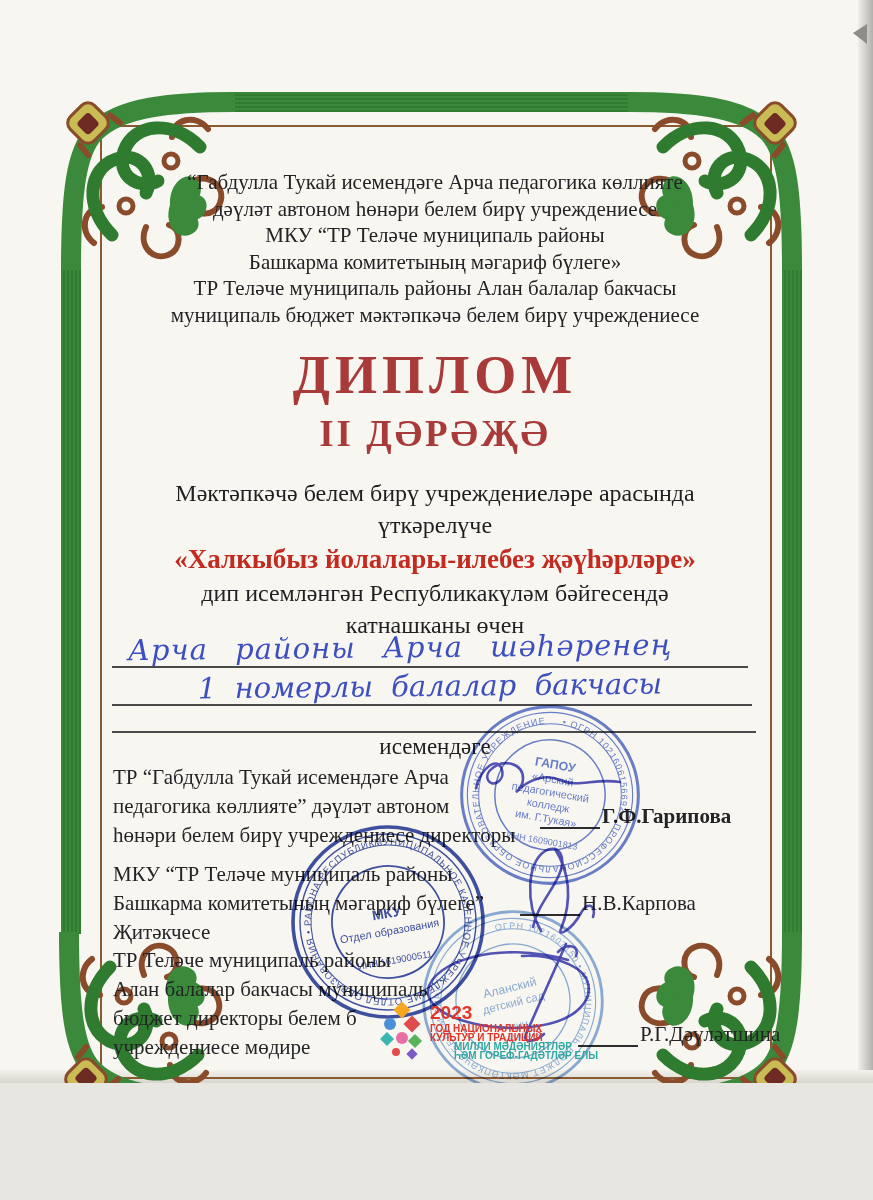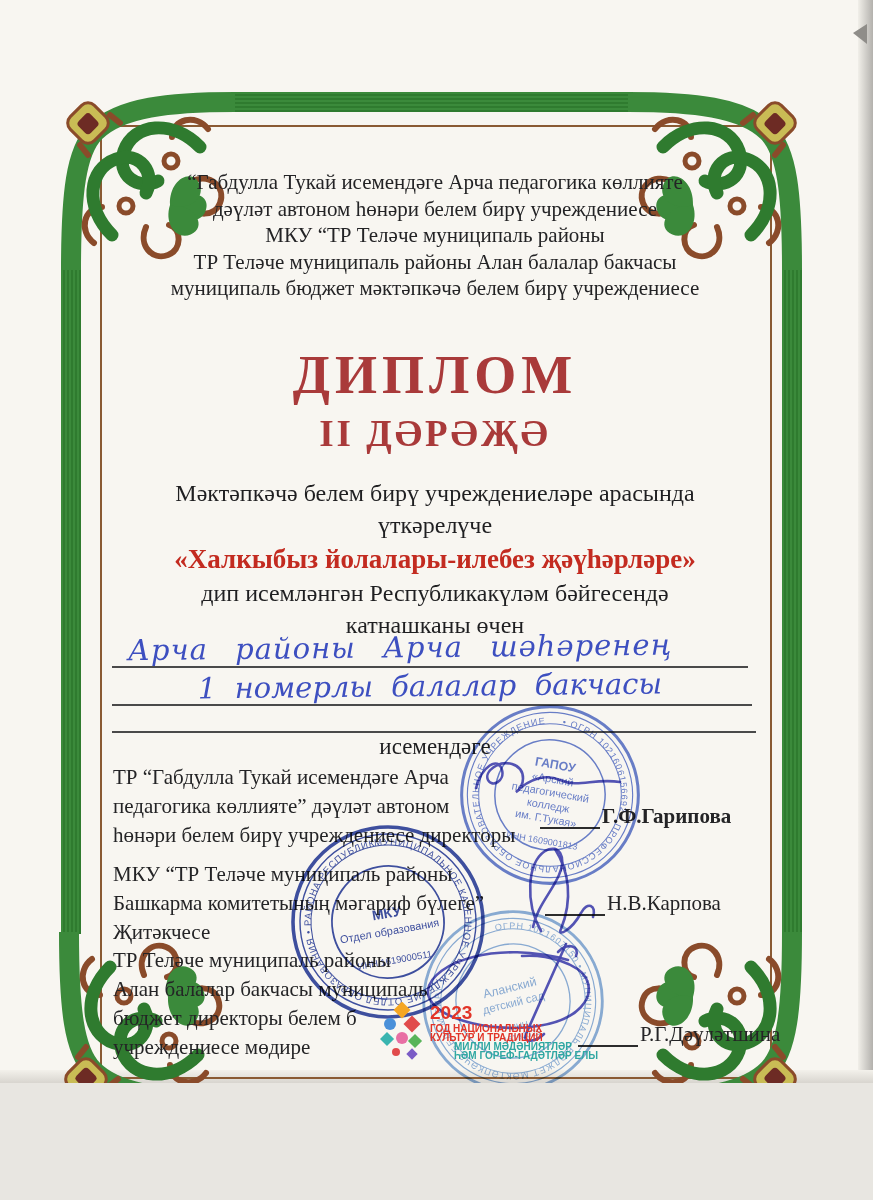--- a/index.html
+++ b/index.html
@@ -41,21 +41,21 @@
   .hw2{left:118px;top:669px;width:624px;font-size:29px;text-align:center;word-spacing:9px;}
   .uline{height:0;border-bottom:2px solid #4a4a4a;}
   .ul1{left:112px;top:666px;width:636px;}
   .ul2{left:112px;top:704px;width:640px;}
   .ul3{left:112px;top:731px;width:644px;}
   .award{top:734px;font-size:23px;}
   .sig{left:113px;font-size:21px;line-height:29px;color:#242426;}
   .sig1{top:763px;} .sig2{top:860px;} .sig3{top:946px;}
   .name-row{display:flex;align-items:flex-end;font-size:21px;color:#242426;}
   .name-row .dash{width:60px;border-bottom:2px solid #2c2c2c;height:22px;margin-right:2px;}
-  .nr1{left:540px;top:804px;font-weight:bold;} .nr2{left:545px;top:891px;justify-content:space-between;} .nr3{left:538px;top:1022px;padding-left:40px;}
+  .nr1{left:540px;top:804px;font-weight:bold;} .nr2{left:520px;top:891px;justify-content:space-between;} .nr3{left:538px;top:1022px;padding-left:40px;}
   
   .stamp{mix-blend-mode:multiply;}
   .st1{left:455px;top:700px;transform:rotate(10deg);color:var(--stamp-blue-1,#4a66c8);opacity:.82;}
   .st2{left:288px;top:822px;transform:rotate(-10deg);color:var(--stamp-blue-2,#2b3f9e);opacity:.9;}
   .st3{left:418px;top:906px;transform:rotate(-14deg);color:var(--stamp-blue-3,#5b8ed0);opacity:.7;}
   .stamp text{fill:currentColor;font-family:"Liberation Sans",sans-serif;}
   .stamp circle,.stamp path{stroke:currentColor;}
   .scrib{mix-blend-mode:multiply;}
   .scr1{left:468px;top:748px;} .scr2{left:497px;top:843px;} .scr3{left:418px;top:938px;}
   .scrib path{stroke:#4648b8;stroke-width:2.6;fill:none;opacity:.92;stroke-linecap:round;}
@@ -173,20 +173,21 @@
         <rect x="-8" y="-8" width="17" height="17" rx="4" fill="#6d2b24" stroke="none"></rect>
       </g>
       <path d="M60,30 l10,8 M30,60 l8,10" stroke="#8a4b2a" stroke-width="6"></path>
     </g>
   </svg>
 
   <div class="abs center-block hdr">
     <div>“Габдулла Тукай исемендәге Арча педагогика көллияте</div>
     <div>дәүләт автоном һөнәри белем бирү учреждениесе</div>
     <div>МКУ “ТР Теләче муниципаль районы</div>
+    <div>Башкарма комитетының  мәгариф бүлеге»</div>
     <div>ТР Теләче муниципаль районы Алан балалар бакчасы</div>
     <div>муниципаль бюджет мәктәпкәчә белем бирү учреждениесе</div>
   </div>
 
   <div class="abs center-block title-main">ДИПЛОМ</div>
   <div class="abs center-block body-blk">
     <div>Мәктәпкәчә белем бирү учреждениеләре  арасында</div>
     <div>үткәрелүче</div>
     <div class="hl">«Халкыбыз йолалары-илебез җәүһәрләре»</div>
     <div>дип исемләнгән  Республикакүләм бәйгесендә</div>

